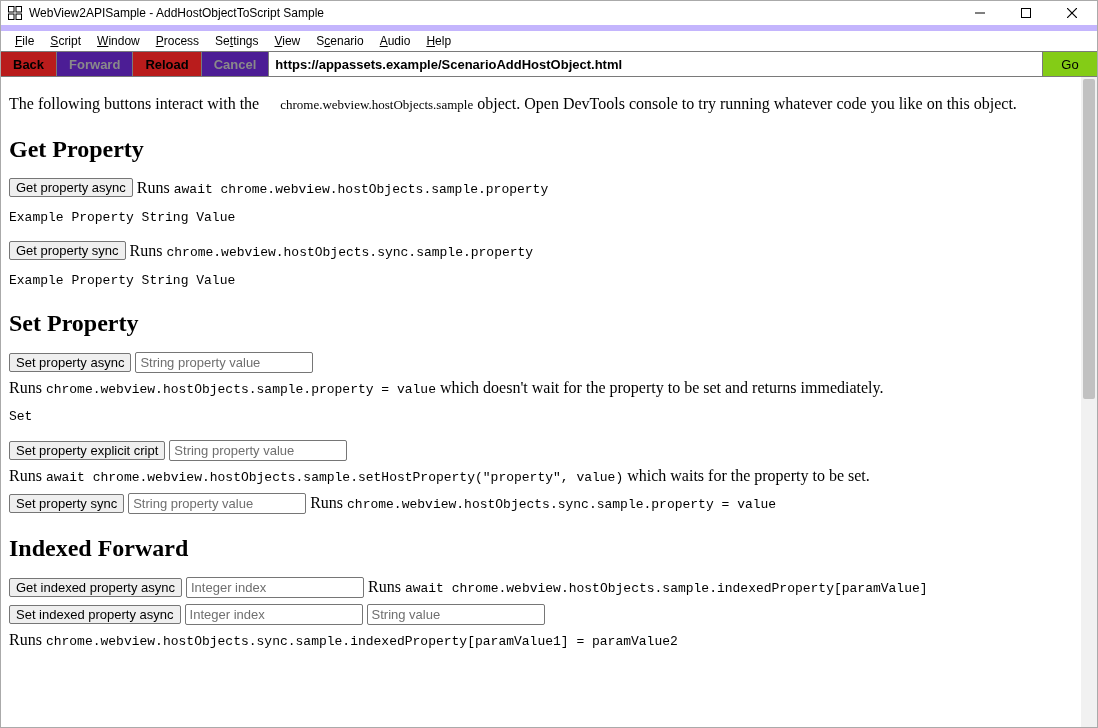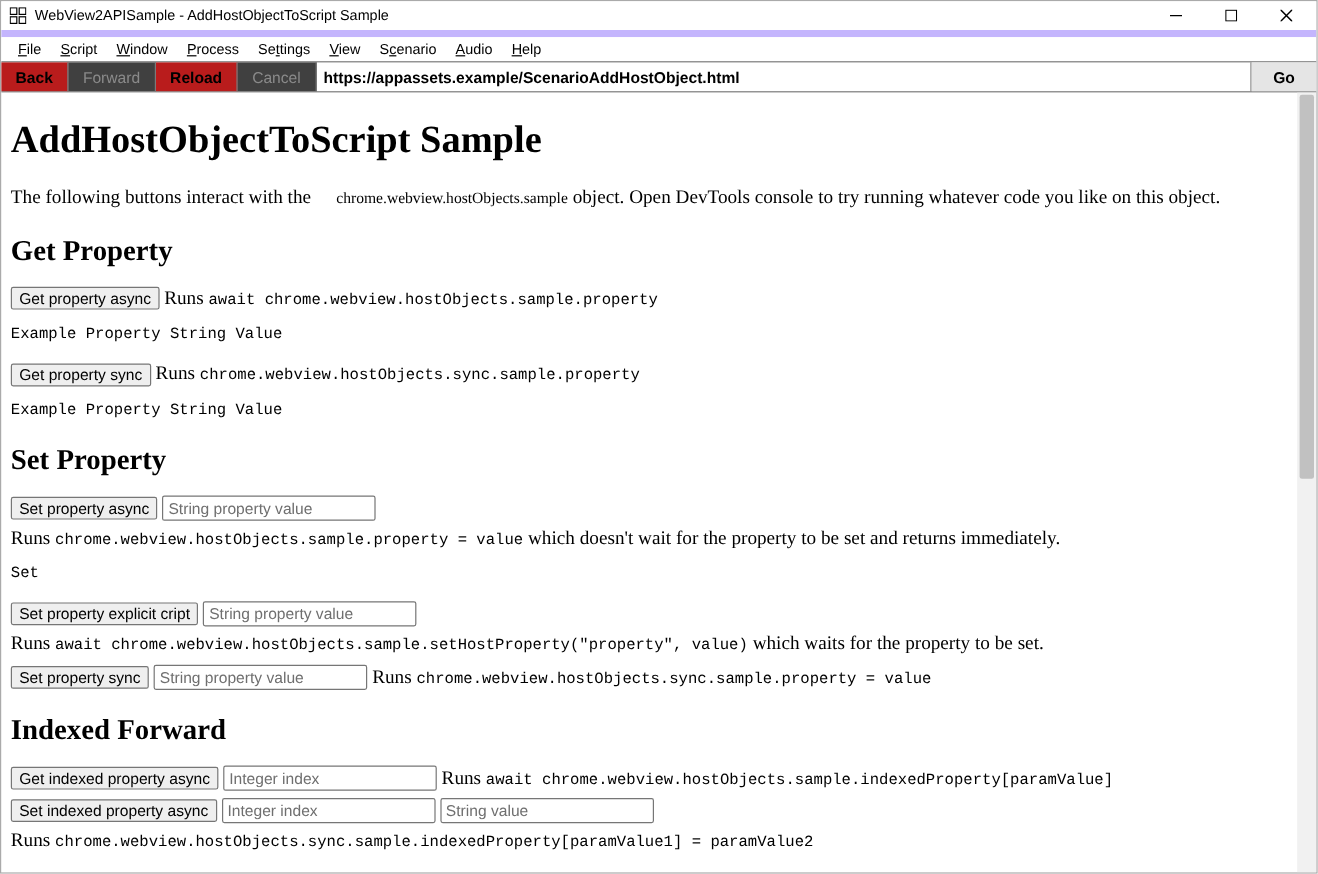--- a/index.html
+++ b/index.html
@@ -66,35 +66,35 @@
     }
     .tbtn {
       padding: 0 12px;
       display: flex; align-items: center; justify-content: center;
       font-size: 13px;
       font-weight: 700;
       border-right: 1px solid #7a7a7a;
       background: #b91c1c;
       cursor: default;
     }
-    .tbtn.disabled { color: #8a8a8a; font-weight: 400; background: #404040; }
+    .tbtn.disabled { color: #8a8a8a; font-weight: 700; background: #4c1d95; }
     .urlbox {
       flex: 1;
       display: flex; align-items: center;
       padding: 0 6px;
       border-right: 1px solid #7a7a7a;
       font-size: 13px;
       font-family: Arial, sans-serif;
       font-weight: 700;
     }
     .gobox {
       width: 54px;
       display: flex; align-items: center; justify-content: center;
-      font-size: 13px; font-weight: 700;
-      background: #e5e5e5;
+      font-size: 13px; font-weight: 400;
+      background: #84cc16;
     }
     
     .content-wrap {
       position: relative;
       height: calc(728px - 30px - 20px - 26px - 2px);
       overflow: hidden;
     }
     .content {
       position: absolute;
       left: 0; top: 0; right: 16px; bottom: 0;
@@ -216,21 +216,20 @@
   <div class="tbtn">Back</div>
   <div class="tbtn disabled">Forward</div>
   <div class="tbtn">Reload</div>
   <div class="tbtn disabled">Cancel</div>
   <div class="urlbox">https://appassets.example/ScenarioAddHostObject.html</div>
   <div class="gobox">Go</div>
 </div>
 
 <div class="content-wrap">
   <div class="content">
-    <h1>AddHostObjectToScript Sample</h1>
 
     <p>
       <span>The following buttons interact with the </span><code class="code">chrome.webview.hostObjects.sample</code><span> object. Open DevTools console to try running whatever code you like on this object.</span>
     </p>
 
     <h2>Get Property</h2>
 
     <div class="row">
       <button class="action-btn">Get property async</button>
       <span class="tail">

